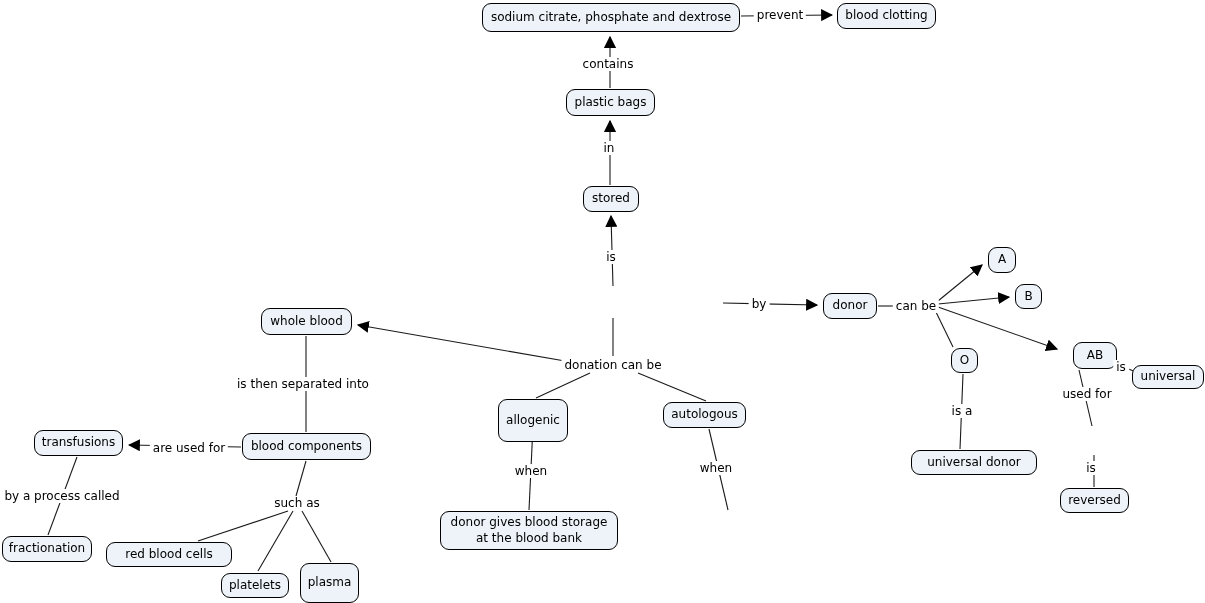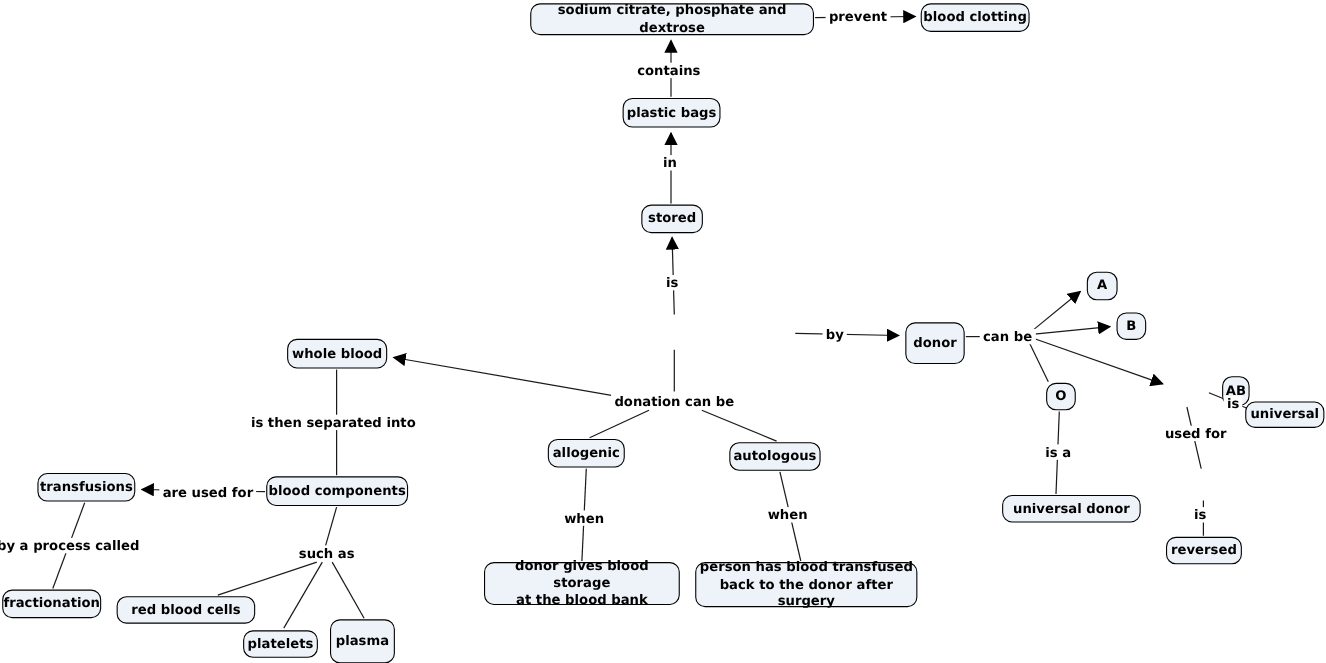--- a/index.html
+++ b/index.html
@@ -3,21 +3,20 @@
 <meta charset="utf-8">
 <style>
   html, body { margin: 0; padding: 0; background: #ffffff; }
   #canvas {
     position: relative;
     width: 1205px;
     height: 603px;
     background: var(--bg, #ffffff);
     font-family: "DejaVu Sans", "Liberation Sans", sans-serif;
     overflow: hidden;
-    font-weight: bold;
   }
   #wires {
     position: absolute;
     left: 0; top: 0;
     width: 1205px; height: 603px;
     z-index: 1;
   }
   .node {
     position: absolute;
     box-sizing: border-box;
@@ -113,41 +112,39 @@
       <line x1="533" y1="426" x2="529" y2="510"></line>
 
       <line x1="709" y1="429" x2="728" y2="510"></line>
     </g>
   </svg>
 
   <div class="node" style="left:482px;top:3px;width:258px;height:29px">sodium citrate, phosphate and dextrose</div>
   <div class="node" style="left:837px;top:3px;width:99px;height:26px">blood clotting</div>
   <div class="node" style="left:566px;top:89px;width:89px;height:27px">plastic bags</div>
   <div class="node" style="left:583px;top:186px;width:56px;height:26px">stored</div>
-  <div class="node" style="left:823px;top:293px;width:54px;height:38px">donor</div>
+  <div class="node" style="left:823px;top:293px;width:54px;height:26px">donor</div>
   <div class="node" style="left:988px;top:247px;width:28px;height:26px">A</div>
   <div class="node" style="left:1015px;top:284px;width:27px;height:25px">B</div>
   <div class="node" style="left:951px;top:348px;width:27px;height:25px">O</div>
-  <div class="node" style="left:1111px;top:342px;width:25px;height:27px">AB</div>
+  <div class="node" style="left:1073px;top:342px;width:44px;height:27px">AB</div>
   <div class="node" style="left:1132px;top:365px;width:72px;height:24px">universal</div>
   <div class="node" style="left:1060px;top:488px;width:69px;height:25px">reversed</div>
   <div class="node" style="left:911px;top:450px;width:126px;height:25px">universal donor</div>
   <div class="node" style="left:261px;top:308px;width:91px;height:27px">whole blood</div>
   <div class="node" style="left:242px;top:433px;width:129px;height:27px">blood components</div>
   <div class="node" style="left:34px;top:430px;width:89px;height:26px">transfusions</div>
   <div class="node" style="left:2px;top:536px;width:90px;height:26px">fractionation</div>
   <div class="node" style="left:106px;top:542px;width:126px;height:25px">red blood cells</div>
   <div class="node" style="left:221px;top:573px;width:68px;height:25px">platelets</div>
   <div class="node" style="left:300px;top:563px;width:59px;height:40px">plasma</div>
-  <div class="node" style="left:498px;top:399px;width:70px;height:26px">allogenic</div>
+  <div class="node" style="left:498px;top:399px;width:70px;height:43px">allogenic</div>
   <div class="node" style="left:663px;top:402px;width:83px;height:26px">autologous</div>
   <div class="node" style="left:440px;top:511px;width:178px;height:39px">donor gives blood storage
 at the blood bank</div>
-  <div class="node" style="left:632px;top:511px;width:202px;height:41px">person has blood transfused
-back to the donor after surgery</div>
 
   <div class="edge-label" style="left:780px;top:15px">prevent</div>
   <div class="edge-label" style="left:608px;top:64px">contains</div>
   <div class="edge-label" style="left:609px;top:148px">in</div>
   <div class="edge-label" style="left:611px;top:257px">is</div>
   <div class="edge-label" style="left:759px;top:304px">by</div>
   <div class="edge-label" style="left:916px;top:306px">can be</div>
   <div class="edge-label" style="left:1121px;top:367px">is</div>
   <div class="edge-label" style="left:1087px;top:394px">used for</div>
   <div class="edge-label" style="left:1091px;top:468px">is</div>

